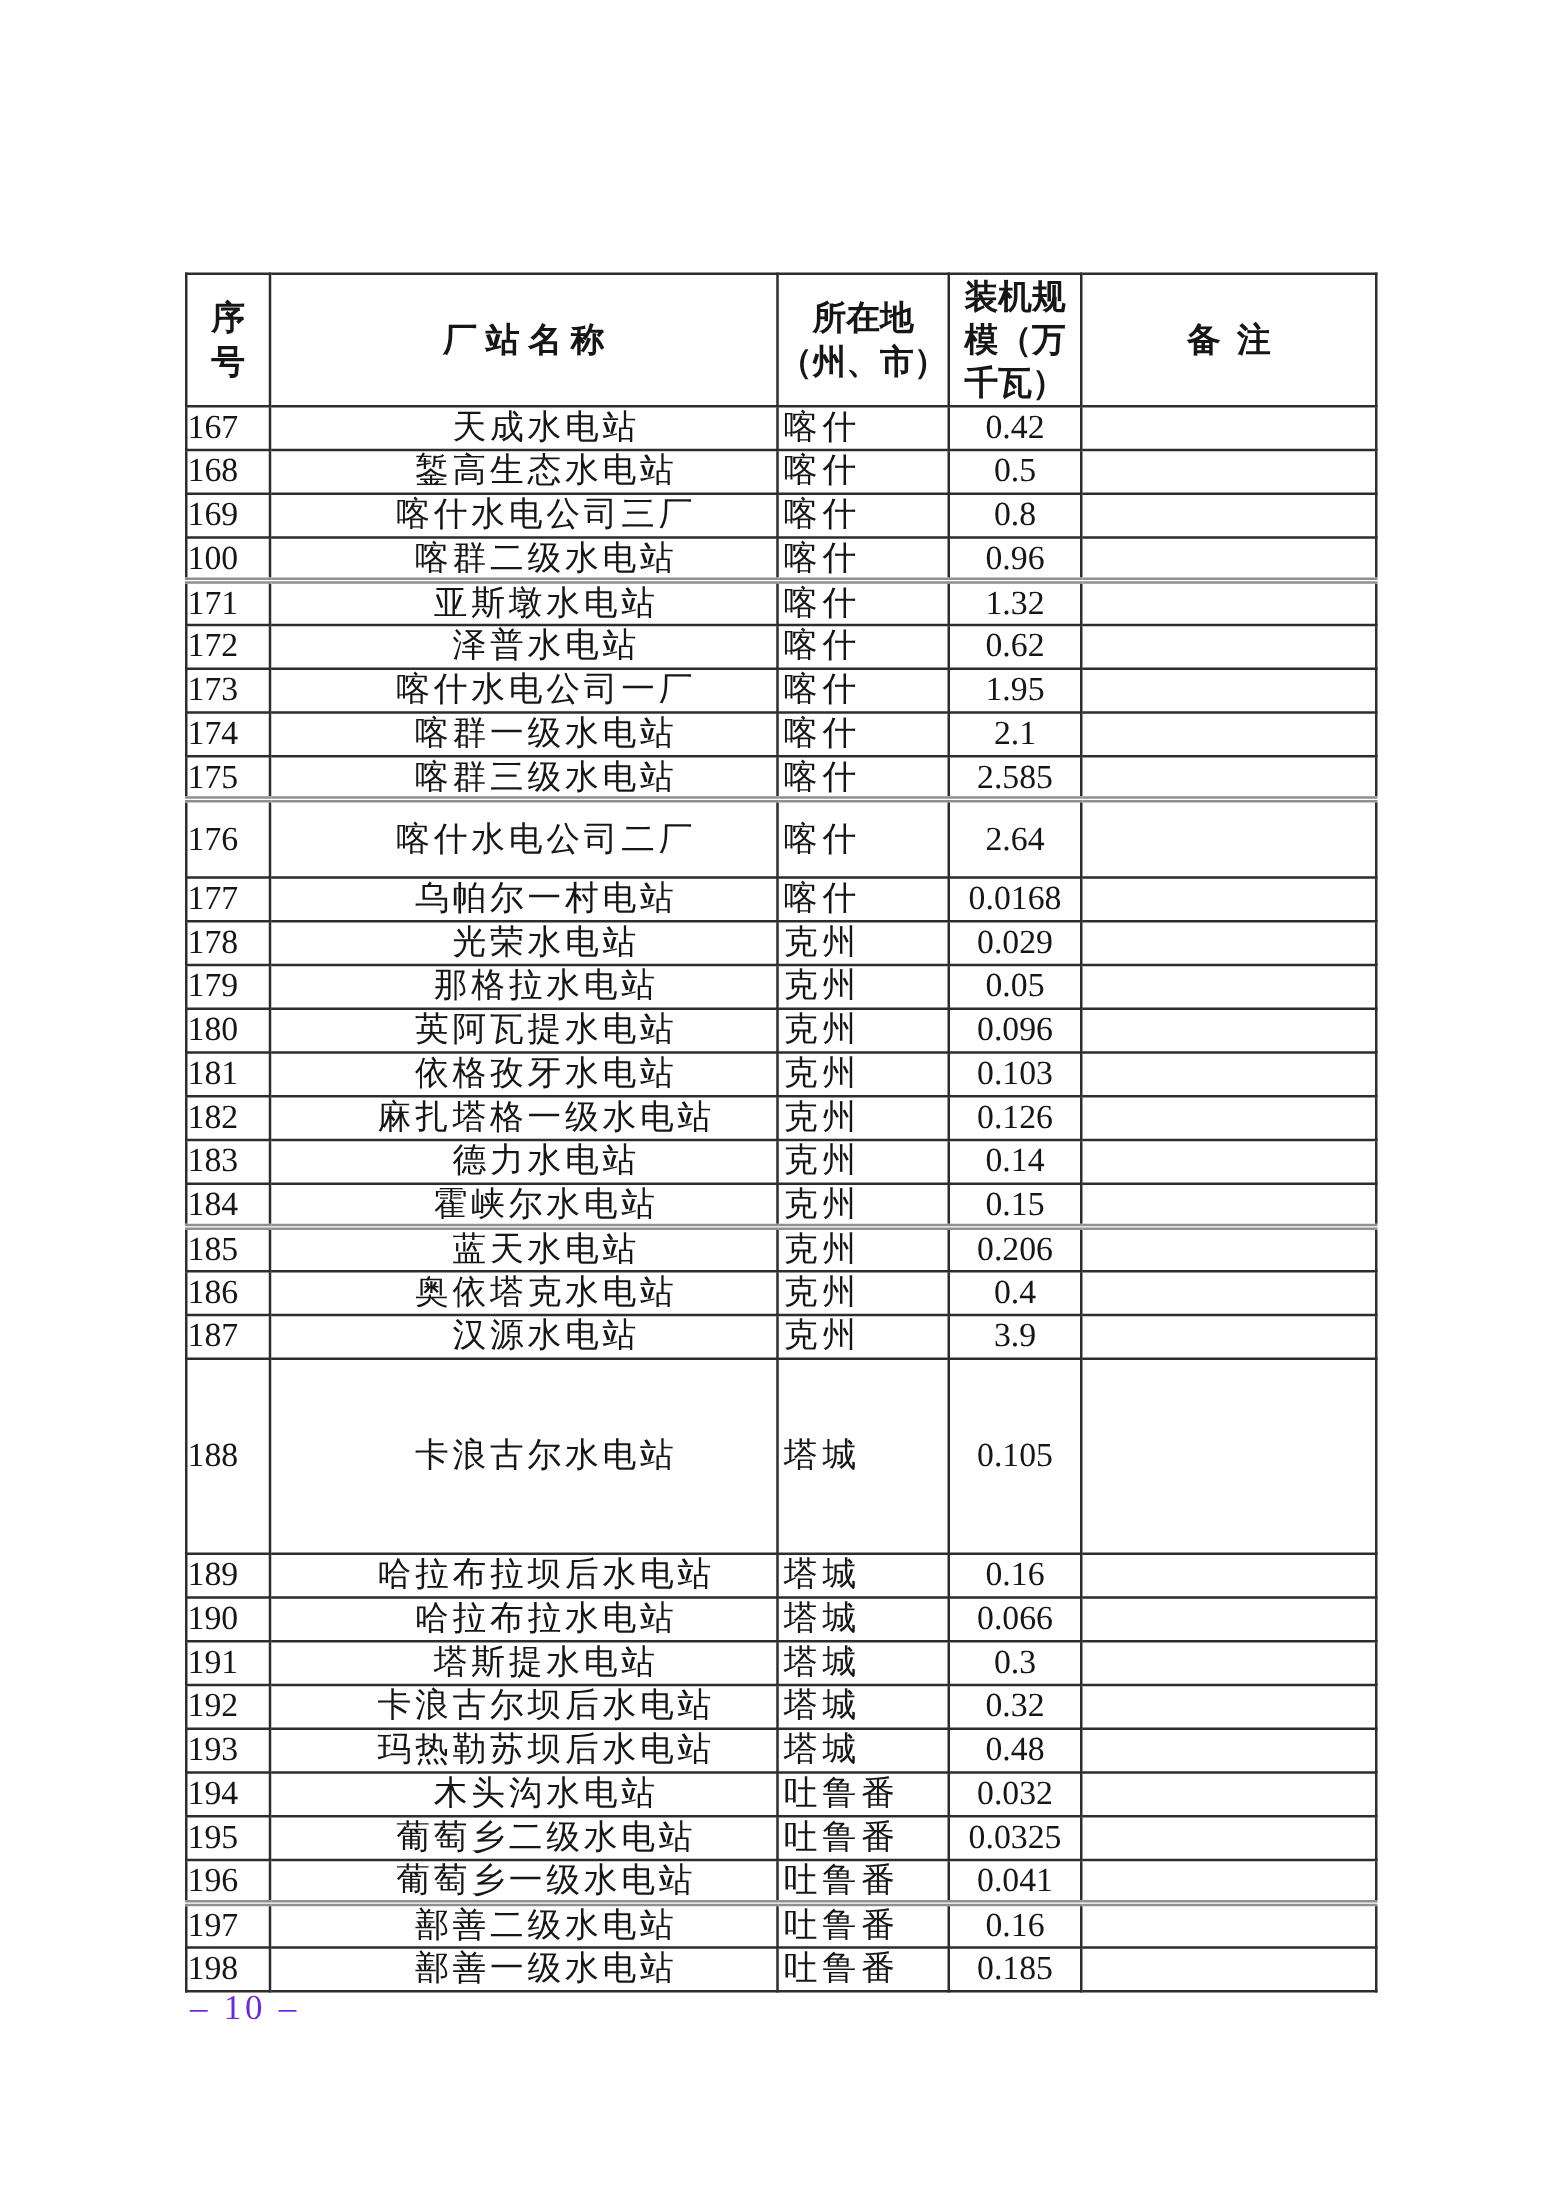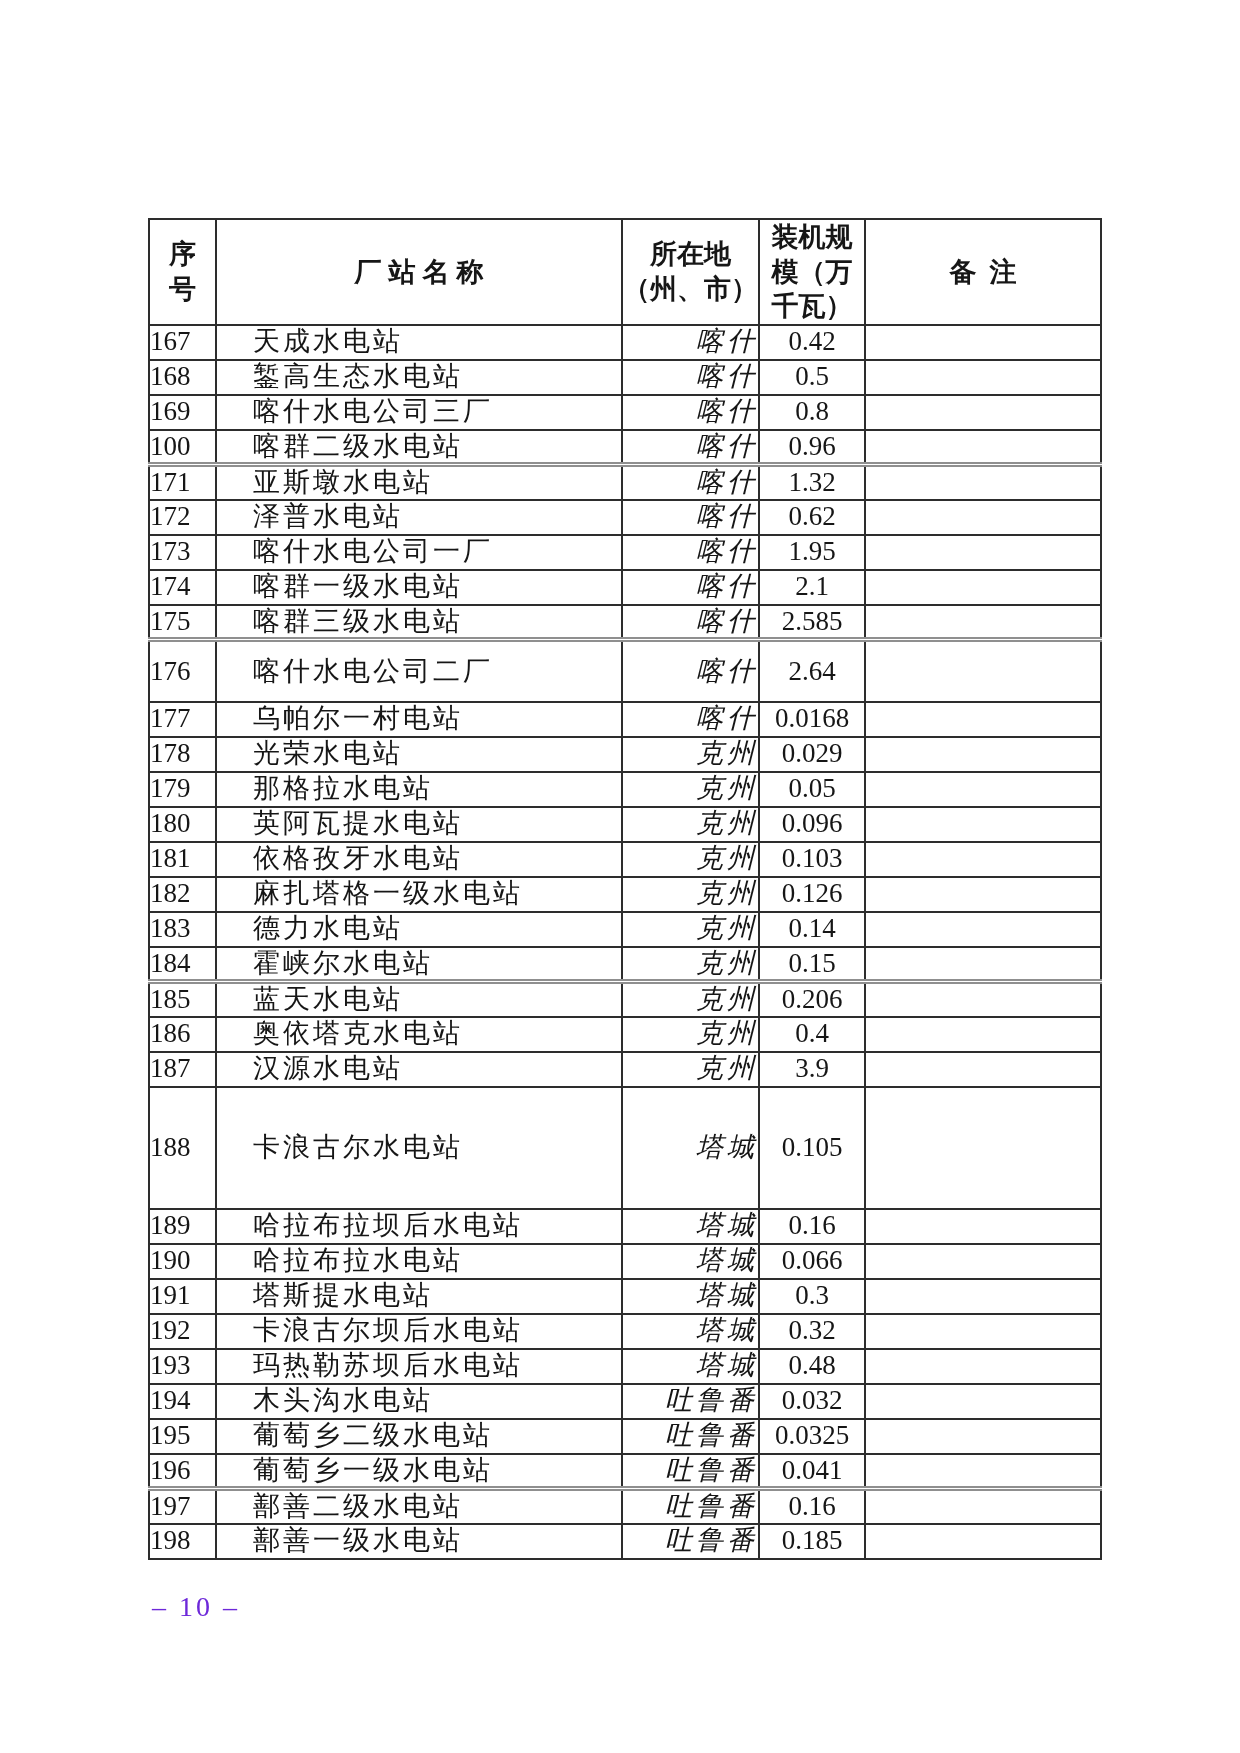--- a/index.html
+++ b/index.html
@@ -40,33 +40,32 @@
   }
   .station-table thead th.hdr-name   { letter-spacing: 7px;  text-indent: 7px; }
   .station-table thead th.hdr-note   { letter-spacing: 13px; text-indent: 13px; margin-top: 44px; }
   .station-table tbody td {
     font-size: 27px;
     vertical-align: middle;
     line-height: 1.1;
   }
   tr.normal { height: 35px; }
   tr.tall   { height: 62px; }
-  tr.xtall  { height: 122px; }
+  tr.xtall  { height: 156px; }
   tr.thick-top > td { border-top: 5px double #8f8f8f; }
   td.cell-no  { text-align: left; }
   td.cell-name {
-    text-align: left;
+    text-align: center;
     padding-left: 36px;
     letter-spacing: 3px;
   }
   td.cell-loc {
-    text-align: right;
+    text-align: left;
     letter-spacing: 4px;
     text-indent: 4px;
-    font-style: italic;
   }
   td.cell-cap { text-align: center; }
   td.cell-note { }
   .page-footer {
     position: absolute;
     left: 152px;
     top: 1591px;
     font-size: 28px;
     letter-spacing: 3px;
     color: #6d28d9;

